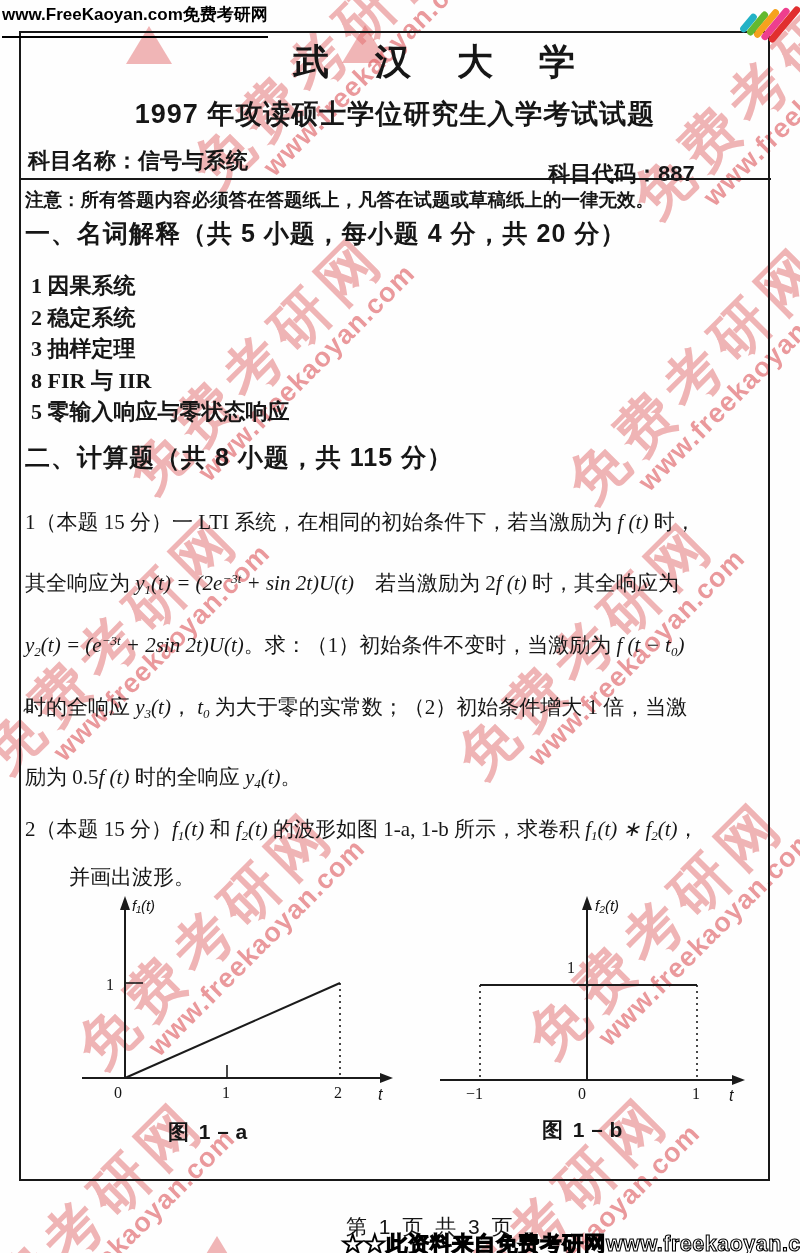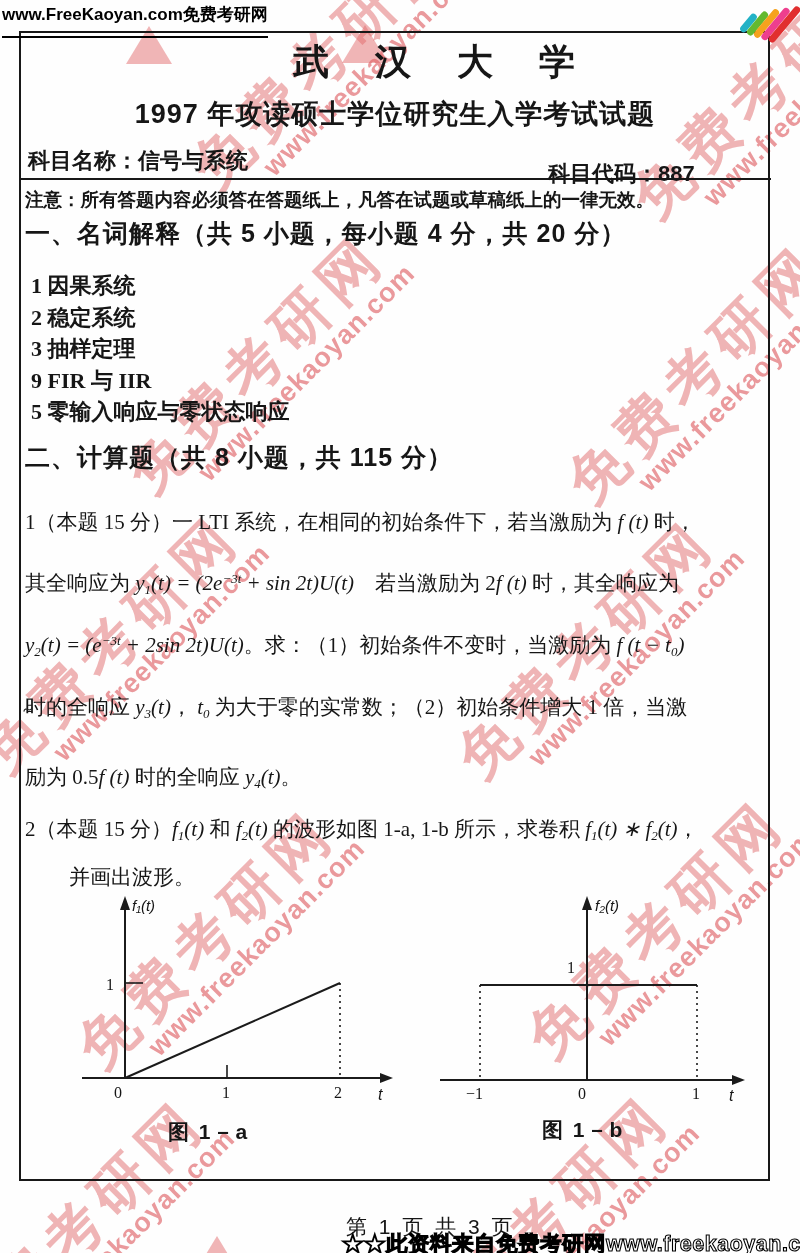--- a/index.html
+++ b/index.html
@@ -116,21 +116,21 @@
   <div class="abs z subtitle">1997 年攻读硕士学位研究生入学考试试题</div>
   <div class="abs z subj" style="left:28px;">科目名称：信号与系统</div>
   <div class="abs z subj" style="left:548px;margin-top:13px;">科目代码：887</div>
   <div class="abs z notice">注意：所有答题内容必须答在答题纸上，凡答在试题或草稿纸上的一律无效。</div>
 
   <div class="abs z h-sec" style="top:217px;">一、名词解释（共 5 小题，每小题 4 分，共 20 分）</div>
   <div class="abs z items" id="defList">
       <div class="item">1  因果系统</div>
       <div class="item">2  稳定系统</div>
       <div class="item">3  抽样定理</div>
-      <div class="item">9 FIR 与 IIR</div>
+      <div class="item">8 FIR 与 IIR</div>
       <div class="item">5  零输入响应与零状态响应</div>
     </div>
 
   <div class="abs z h-sec" style="top:441px;">二、计算题（共 8 小题，共 115 分）</div>
 
   <div class="abs z pl" style="top:508px;"><span>1（本题 15 分）一 LTI 系统，在相同的初始条件下，若当激励为 </span><span class="m">f (t)</span><span> 时，</span></div>
   <div class="abs z pl" style="top:569px;"><span>其全响应为 </span><span class="m">y</span><span class="ms">1</span><span class="m">(t) = (2e</span><span class="mp">−3t</span><span class="m"> + sin 2t)U(t)</span><span>　若当激励为 2</span><span class="m">f (t)</span><span> 时，其全响应为</span></div>
   <div class="abs z pl" style="top:631px;"><span class="m">y</span><span class="ms">2</span><span class="m">(t) = (e</span><span class="mp">−3t</span><span class="m"> + 2sin 2t)U(t)</span><span>。求：（1）初始条件不变时，当激励为 </span><span class="m">f (t − t</span><span class="ms">0</span><span class="m">)</span></div>
   <div class="abs z pl" style="top:693px;"><span>时的全响应 </span><span class="m">y</span><span class="ms">3</span><span class="m">(t)</span><span>， </span><span class="m">t</span><span class="ms">0</span><span> 为大于零的实常数；（2）初始条件增大 1 倍，当激</span></div>
   <div class="abs z pl" style="top:755px;margin-top:8px;"><span>励为 0.5</span><span class="m">f (t)</span><span> 时的全响应 </span><span class="m">y</span><span class="ms">4</span><span class="m">(t)</span><span>。</span></div>

